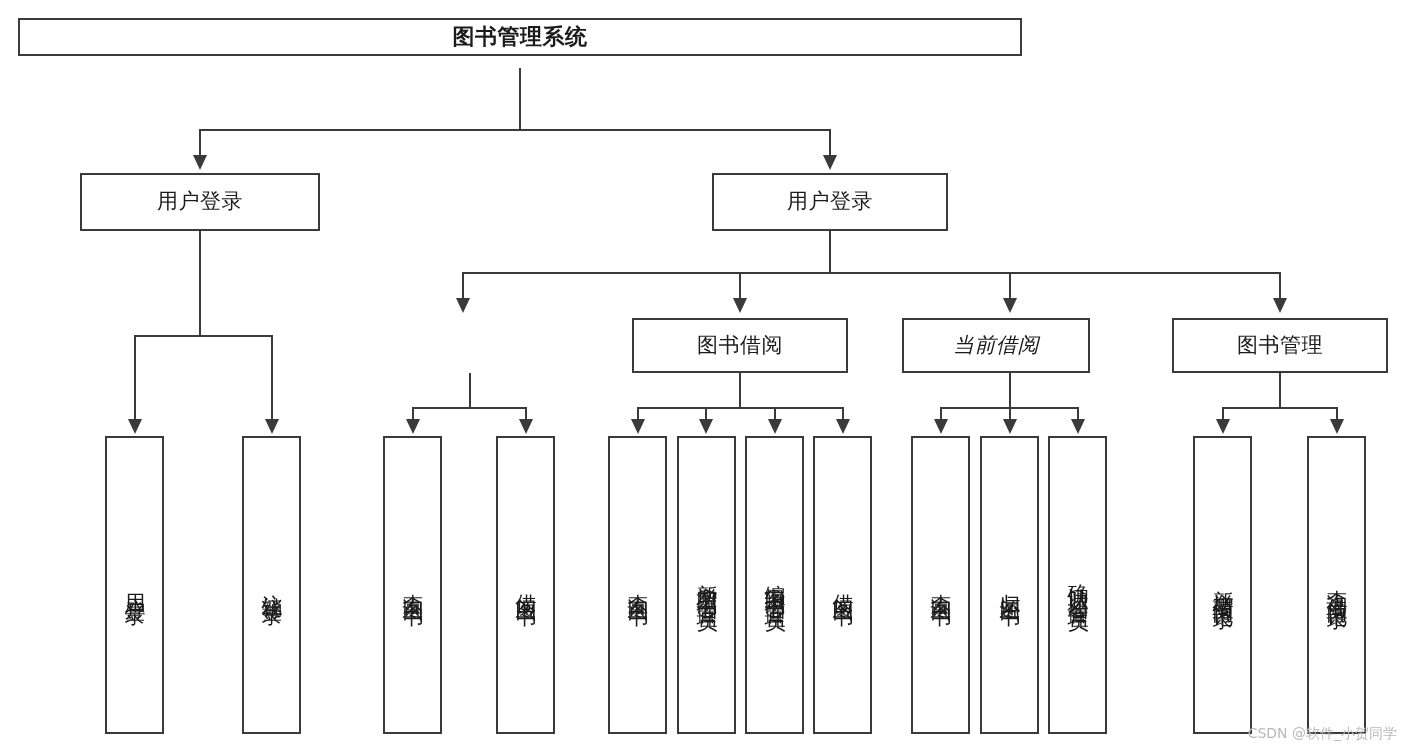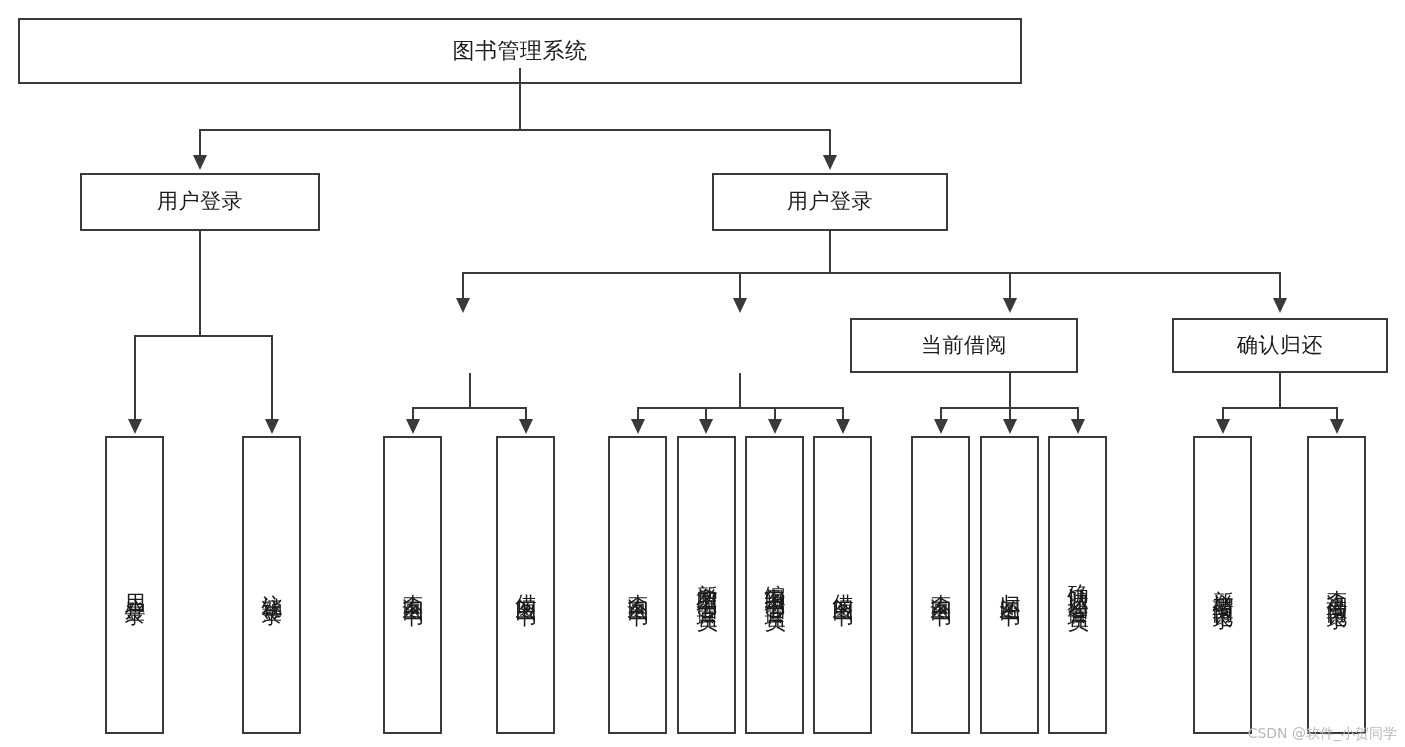--- a/index.html
+++ b/index.html
@@ -74,21 +74,21 @@
     color:#b9b9b9;
     white-space:nowrap;
     pointer-events:none;
   }
 </style>
 </head>
 <body>
 
 <div id="canvas">
 
-  <div class="node root horiz" style="left:18px;top:18px;width:1004px;height:66px;">
+  <div class="node root horiz" style="left:18px;top:18px;width:1004px;height:38px;font-weight:bold;">
     <span class="label">图书管理系统</span>
   </div>
 
   <div class="ln v" style="left:519px;top:68px;height:62px;"></div>
 
   <div class="ln h" style="left:199px;top:129px;width:632px;"></div>
 
   <div class="ln v" style="left:199px;top:129px;height:28px;"></div>
   <div class="arrow" style="left:193px;top:155px;"></div>
   <div class="ln v" style="left:829px;top:129px;height:28px;"></div>
@@ -113,25 +113,28 @@
   <div class="ln h" style="left:462px;top:272px;width:818px;"></div>
   <div class="ln v" style="left:462px;top:272px;height:28px;"></div>
   <div class="arrow" style="left:456px;top:298px;"></div>
   <div class="ln v" style="left:739px;top:272px;height:28px;"></div>
   <div class="arrow" style="left:733px;top:298px;"></div>
   <div class="ln v" style="left:1009px;top:272px;height:28px;"></div>
   <div class="arrow" style="left:1003px;top:298px;"></div>
   <div class="ln v" style="left:1279px;top:272px;height:28px;"></div>
   <div class="arrow" style="left:1273px;top:298px;"></div>
 
-  <div class="node horiz" style="left:850px;top:318px;width:228px;height:55px;">
+  <div class="node horiz" style="left:632px;top:318px;width:216px;height:55px;">
+    <span class="label">图书借阅</span>
+  </div>
+  <div class="node horiz" style="left:902px;top:318px;width:188px;height:55px;font-style:italic;">
     <span class="label">当前借阅</span>
   </div>
   <div class="node horiz" style="left:1172px;top:318px;width:216px;height:55px;">
-    <span class="label">确认归还</span>
+    <span class="label">图书管理</span>
   </div>
 
   <div class="ln v" style="left:469px;top:373px;height:35px;"></div>
   <div class="ln h" style="left:412px;top:407px;width:114px;"></div>
   <div class="ln v" style="left:412px;top:407px;height:14px;"></div>
   <div class="arrow" style="left:406px;top:419px;"></div>
   <div class="ln v" style="left:525px;top:407px;height:14px;"></div>
   <div class="arrow" style="left:519px;top:419px;"></div>
 
   <div class="ln v" style="left:739px;top:373px;height:35px;"></div>

